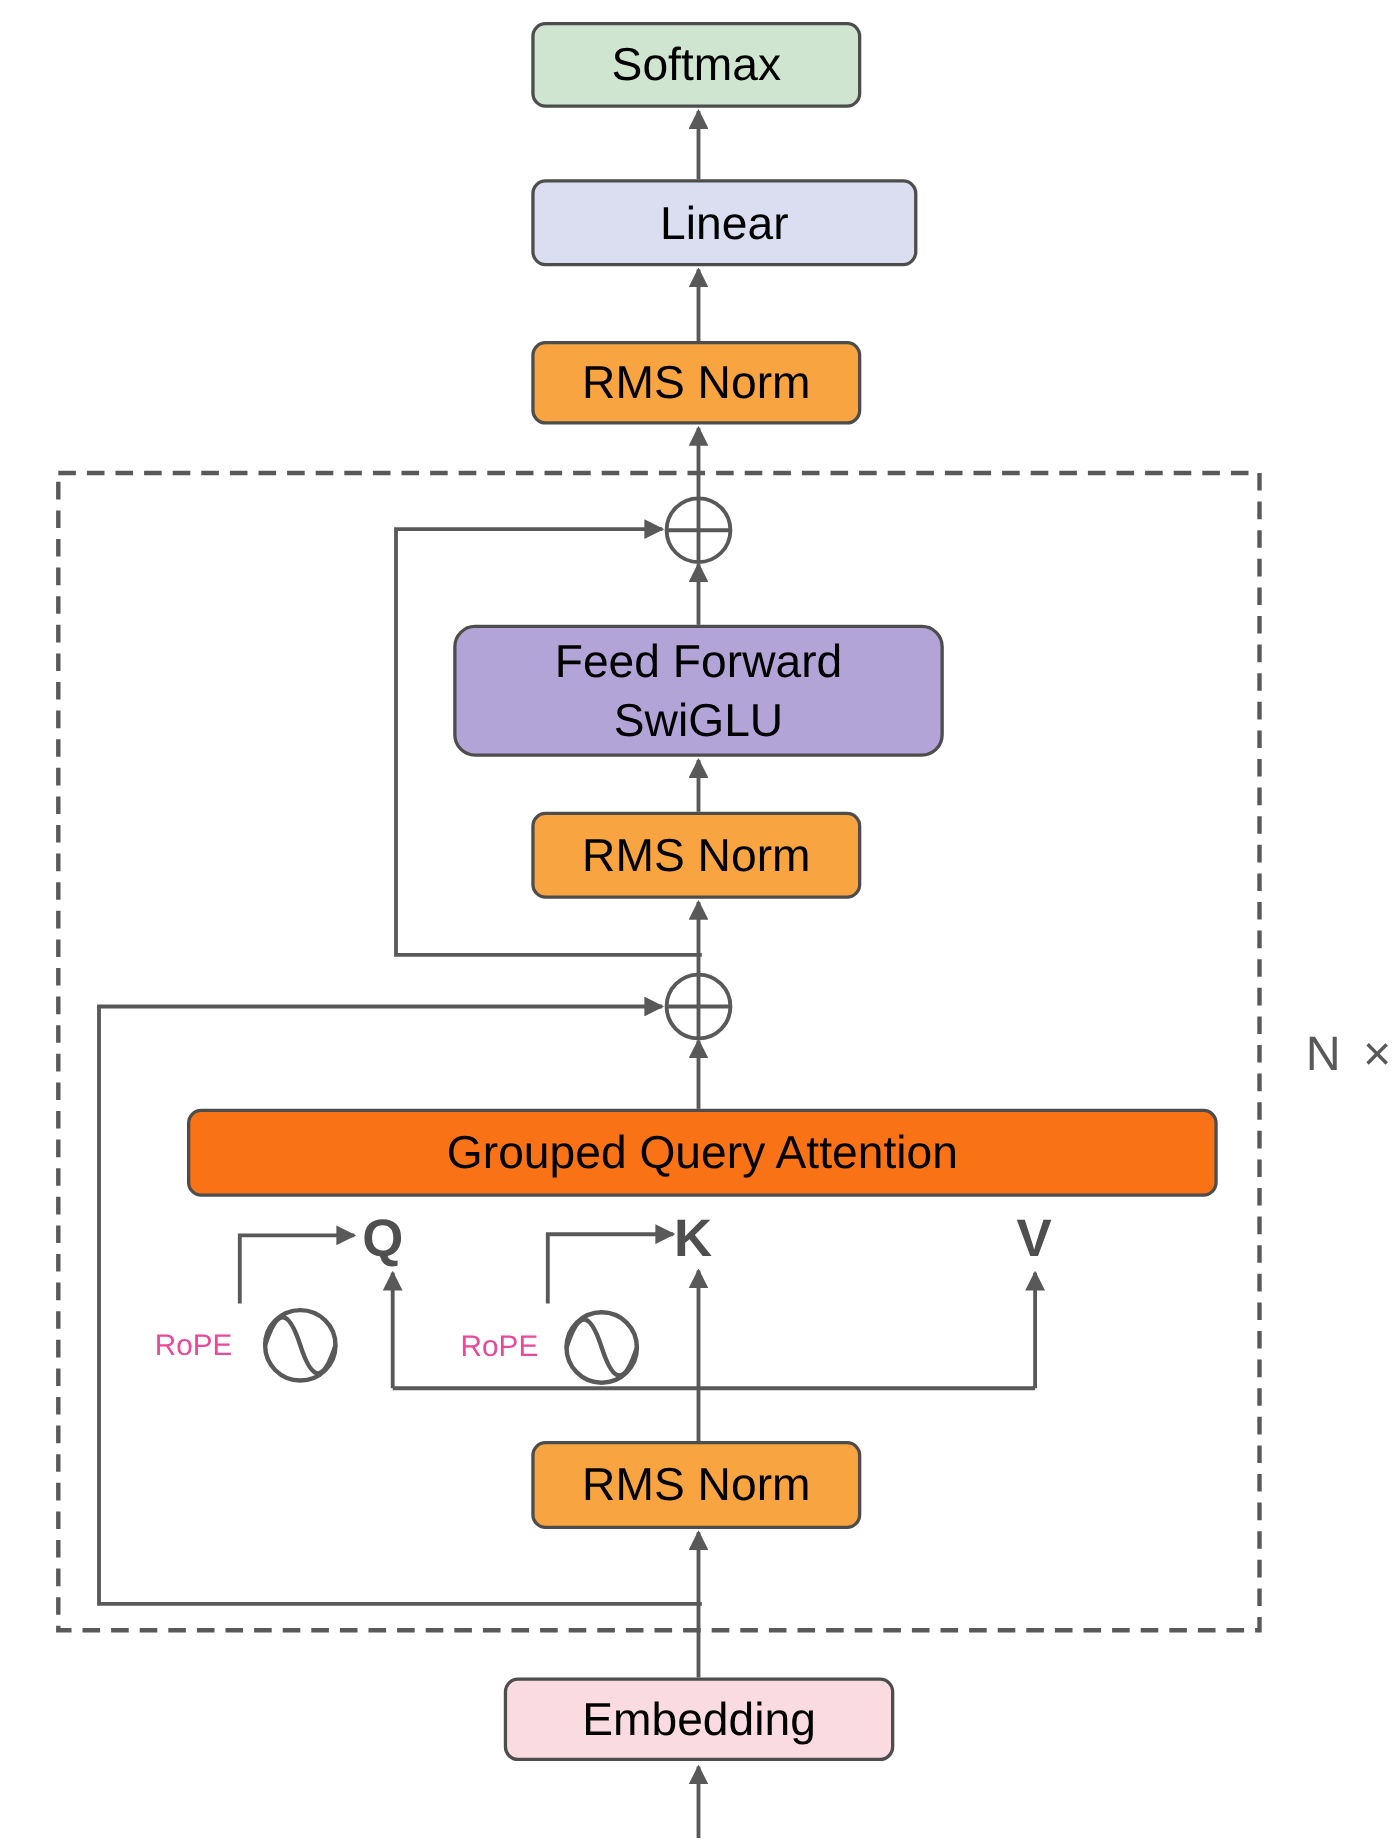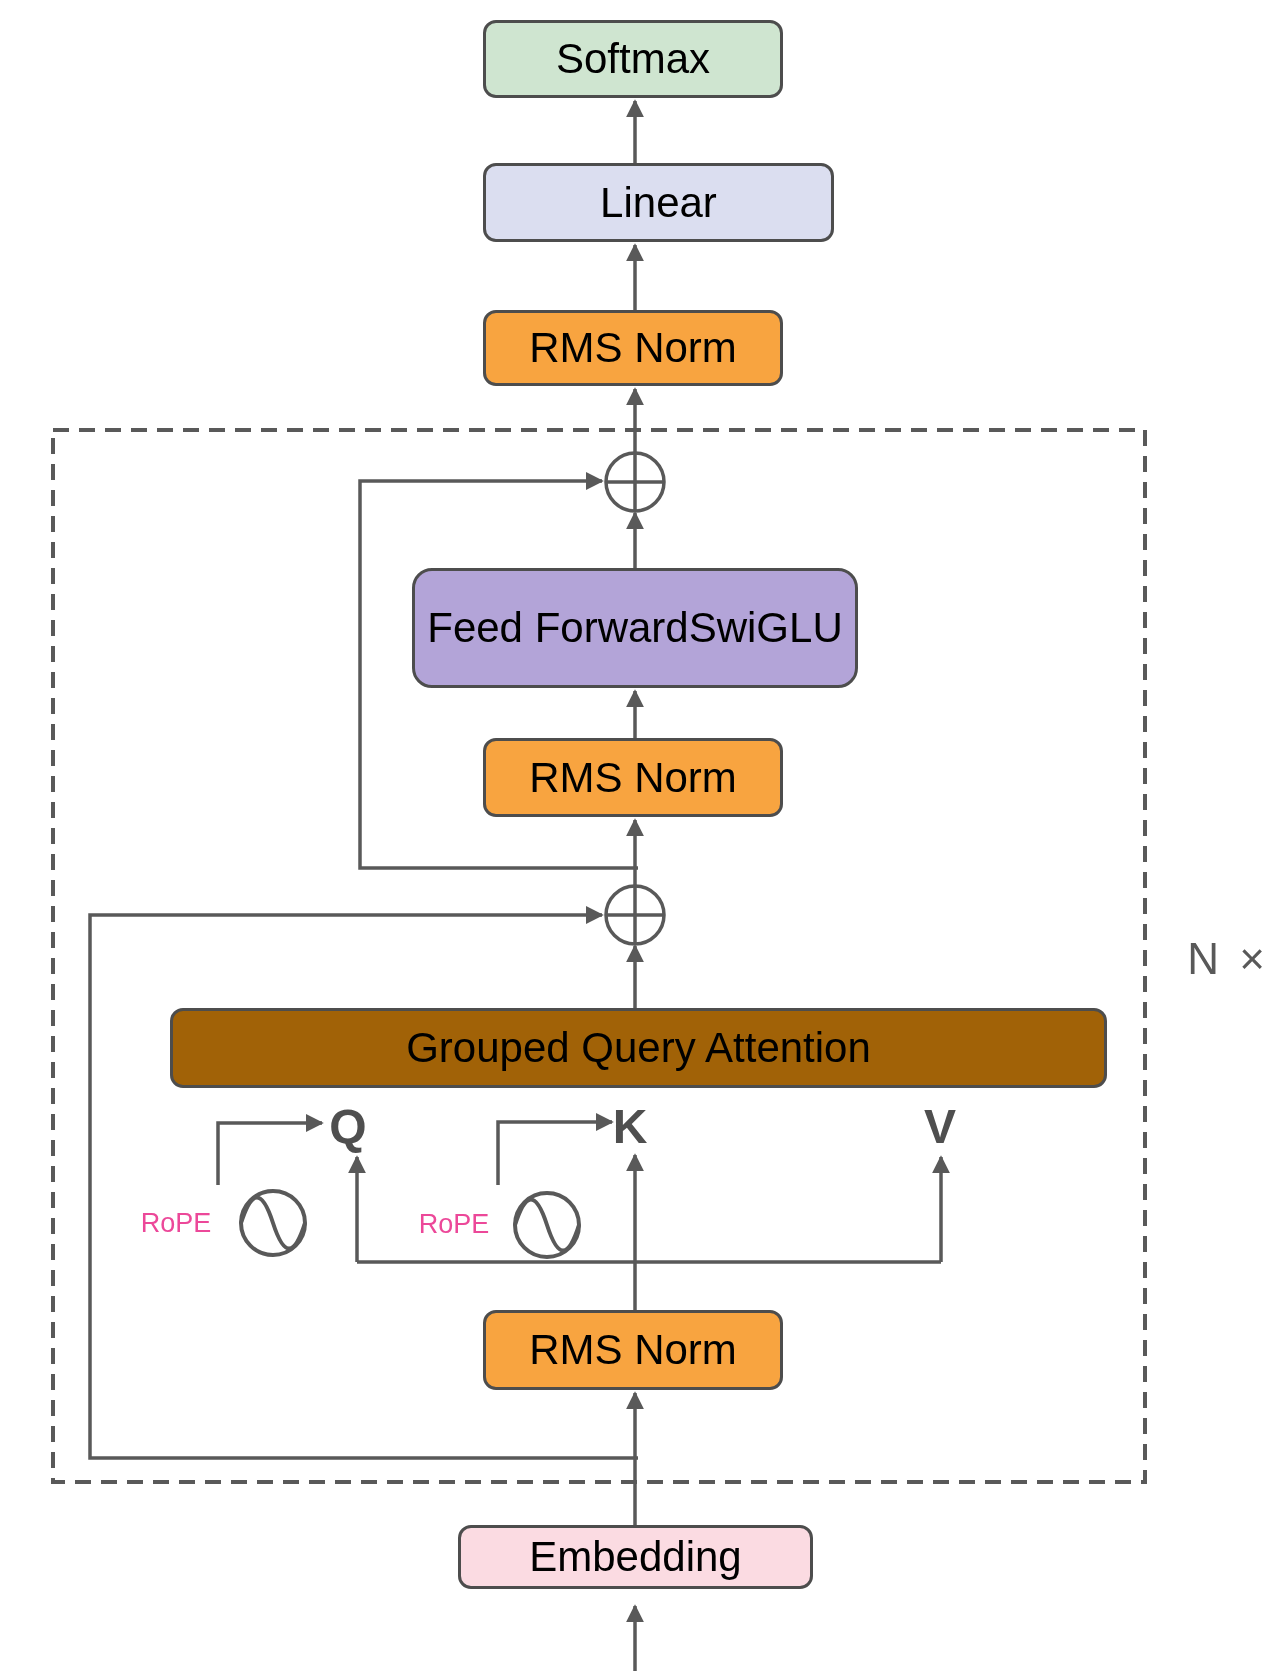--- a/index.html
+++ b/index.html
@@ -30,30 +30,31 @@
     border-radius: 13px;
     display: flex;
     align-items: center;
     justify-content: center;
     font-size: 42px;
     color: #000000;
     white-space: nowrap;
     z-index: 2;
   }
   .block.two-line {
+    flex-direction: column;
     line-height: 1.28;
   }
   #b-softmax     { left: 483px; top: 20px;   width: 300px; height: 78px; }
   #b-linear      { left: 483px; top: 163px;  width: 351px; height: 79px; }
   #b-rms-top     { left: 483px; top: 310px;  width: 300px; height: 76px; }
   #b-ffn         { left: 412px; top: 568px;  width: 446px; height: 120px; border-radius: 20px; }
   #b-rms-mid     { left: 483px; top: 738px;  width: 300px; height: 79px; }
   #b-gqa         { left: 170px; top: 1008px; width: 937px; height: 80px; }
   #b-rms-bottom  { left: 483px; top: 1310px; width: 300px; height: 80px; }
-  #b-embedding   { left: 458px; top: 1525px; width: 355px; height: 64px; }
+  #b-embedding   { left: 458px; top: 1525px; width: 355px; height: 76px; }
 
   .float-label {
     position: absolute;
     transform: translate(-50%, -50%);
     white-space: nowrap;
     z-index: 2;
   }
   .head-label {
     font-size: 48px;
     font-weight: bold;
@@ -148,21 +149,21 @@
 
   <div class="block" id="b-rms-top" style="background-color: rgb(248, 164, 64);">RMS Norm</div>
 
   <div class="block two-line" id="b-ffn" style="background-color: rgb(179, 164, 216);">
     <span>Feed Forward</span>
     <span>SwiGLU</span>
   </div>
 
   <div class="block" id="b-rms-mid" style="background-color: rgb(248, 164, 64);">RMS Norm</div>
 
-  <div class="block" id="b-gqa" style="background-color: #a16207;">Grouped Query Attention</div>
+  <div class="block" id="b-gqa" style="background-color: #f97316;">Grouped Query Attention</div>
 
   <div class="block" id="b-rms-bottom" style="background-color: rgb(248, 164, 64);">RMS Norm</div>
 
   <div class="block" id="b-embedding" style="background-color: rgb(251, 219, 226);">Embedding</div>
 
   <span class="float-label head-label" id="l-q">Q</span>
   <span class="float-label head-label" id="l-k">K</span>
   <span class="float-label head-label" id="l-v">V</span>
 
   <span class="float-label rope-label" id="l-rope-q">RoPE</span>

